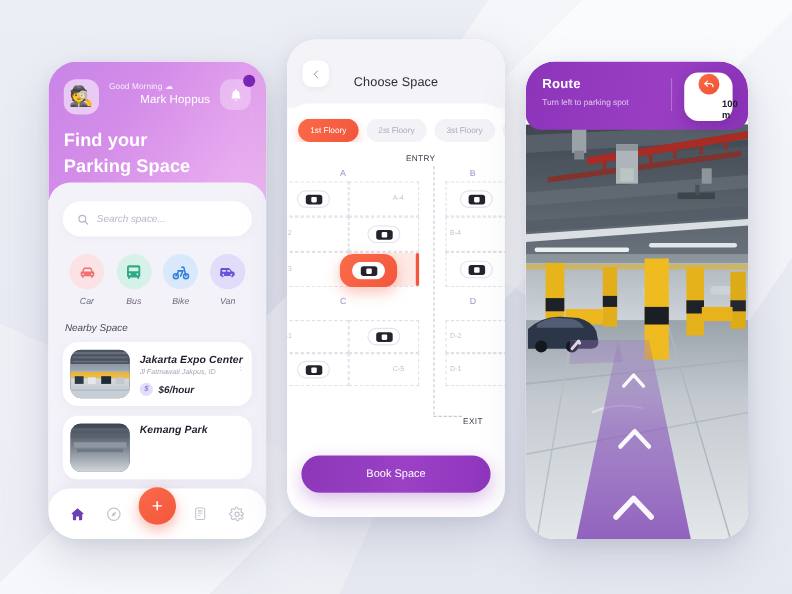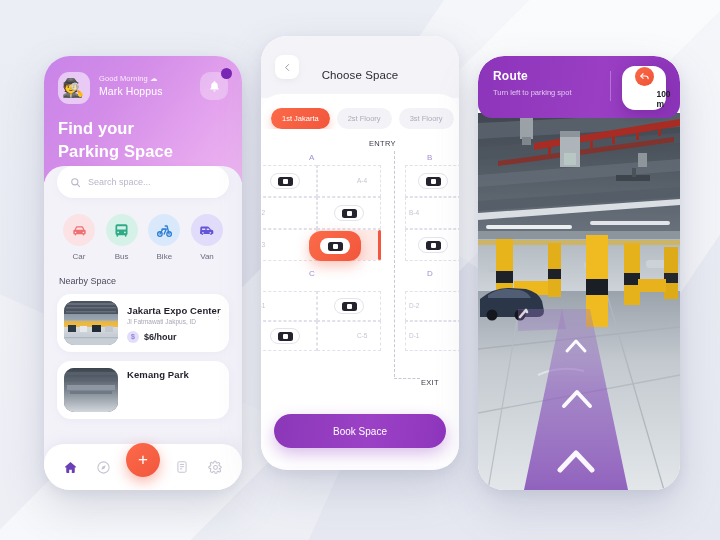--- a/index.html
+++ b/index.html
@@ -57,21 +57,21 @@
     width: 32px; height: 32px; border-radius: 11px;
     background: rgba(255,255,255,0.55);
     display: flex; align-items: center; justify-content: center;
     font-size: 18px; line-height: 1; flex: none;
   }
   .greet-wrap { padding-top: 2px; flex: 1; }
   .greet {
     font-size: 7.5px; color: rgba(255,255,255,0.85);
     letter-spacing: .1px; margin-bottom: 2px;
   }
-  .uname { font-size: 10.5px; color: #ffffff; font-weight: 500; letter-spacing: .1px; }
+  .uname { font-size: 10.5px; color: #ffffff; font-weight: 500; letter-spacing: .1px; text-align: right; }
   .bell-wrap { position: relative; flex: none; }
   .bell {
     width: 28px; height: 28px; border-radius: 10px;
     background: rgba(255,255,255,0.30);
     display: flex; align-items: center; justify-content: center;
   }
   .bell-dot {
     position: absolute; top: -4px; right: -4px;
     width: 11px; height: 11px; border-radius: 50%;
     background: #7a27b5;
@@ -79,21 +79,22 @@
   .p1-title {
     margin-top: 13px;
     font-size: 16.5px; line-height: 1.38; font-weight: 600; color: #ffffff;
     letter-spacing: .1px;
   }
   .p1-body {
     position: relative; margin-top: -16px;
     background: #f4f2f9;
     border-radius: 20px 20px 0 0;
     height: 308px;
-    padding: 0 13px 0 13px;
+    padding: 17px 13px 0 13px;
+    font-style: italic;
   }
   .search {
     height: 32px; background: #ffffff; border-radius: 16px;
     display: flex; align-items: center; gap: 7px; padding: 0 13px;
     box-shadow: 0 2px 8px rgba(120,110,160,0.06);
   }
   .search-ph { font-size: 9px; color: #b9b6c6; }
   .cats { display: flex; justify-content: space-between; margin-top: 16px; padding: 0 3px; }
   .cat { width: 38px; text-align: center; }
   .cat-circle {
@@ -479,21 +480,21 @@
             <path d="M15 4L7 12l8 8"></path>
           </svg>
         </span>
       </div>
       <div class="p2-title">Choose Space</div>
     </div>
 
     <div class="p2-body">
 
       <div class="floor-tabs">
-        <div class="ftab active">1st Jakarta</div>
+        <div class="ftab active">1st Floory</div>
         <div class="ftab">2st Floory</div>
         <div class="ftab">3st Floory</div>
         <div class="ftab">4st Flo</div>
       </div>
 
       <div class="map-wrap">
 
         <div class="entry-lbl">ENTRY</div>
         <div class="exit-lbl">EXIT</div>
         <div class="vdash"></div>

